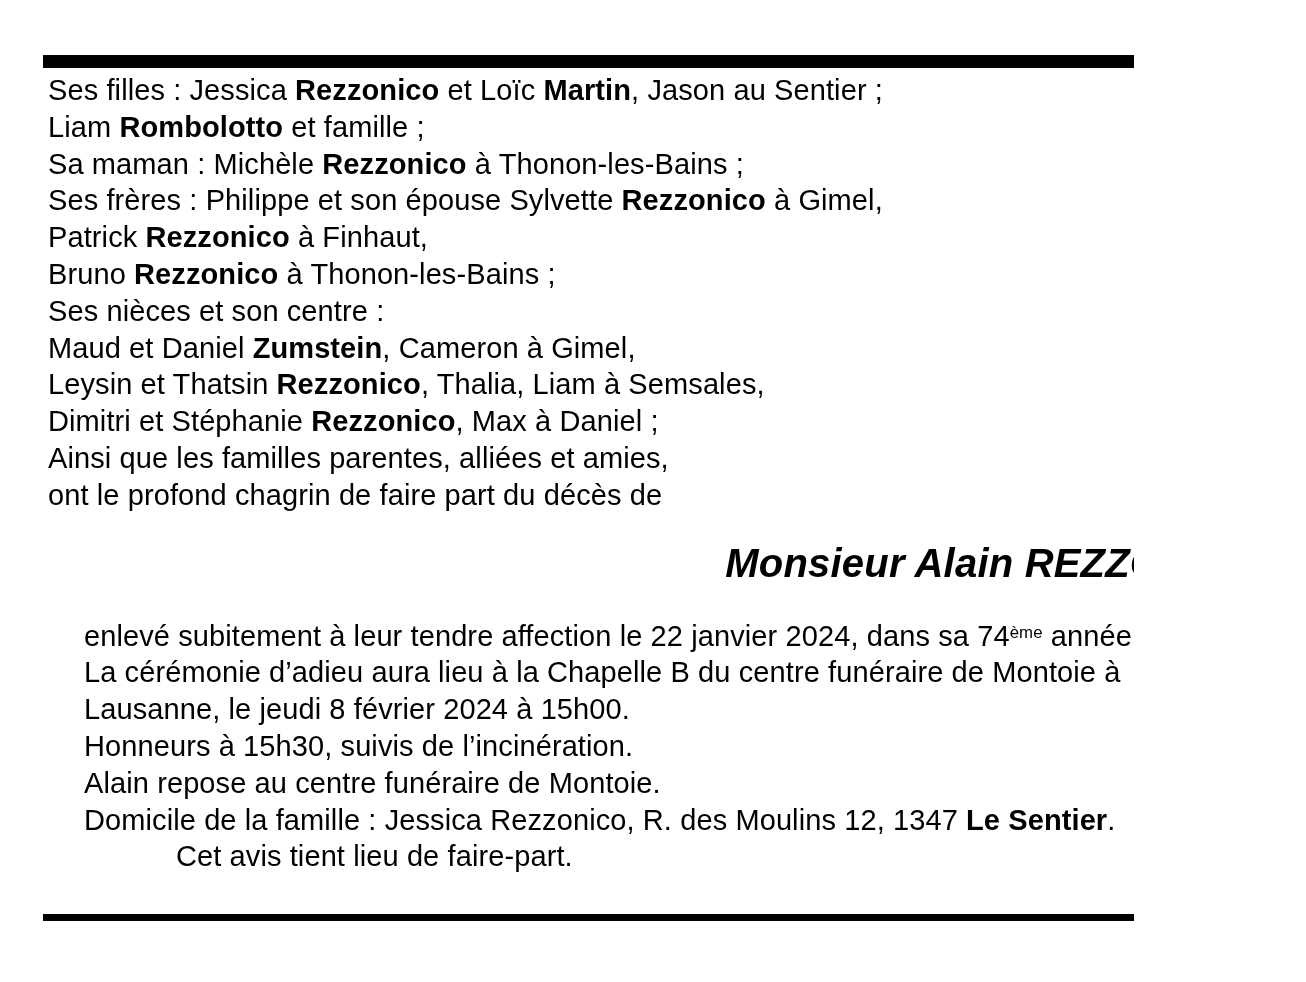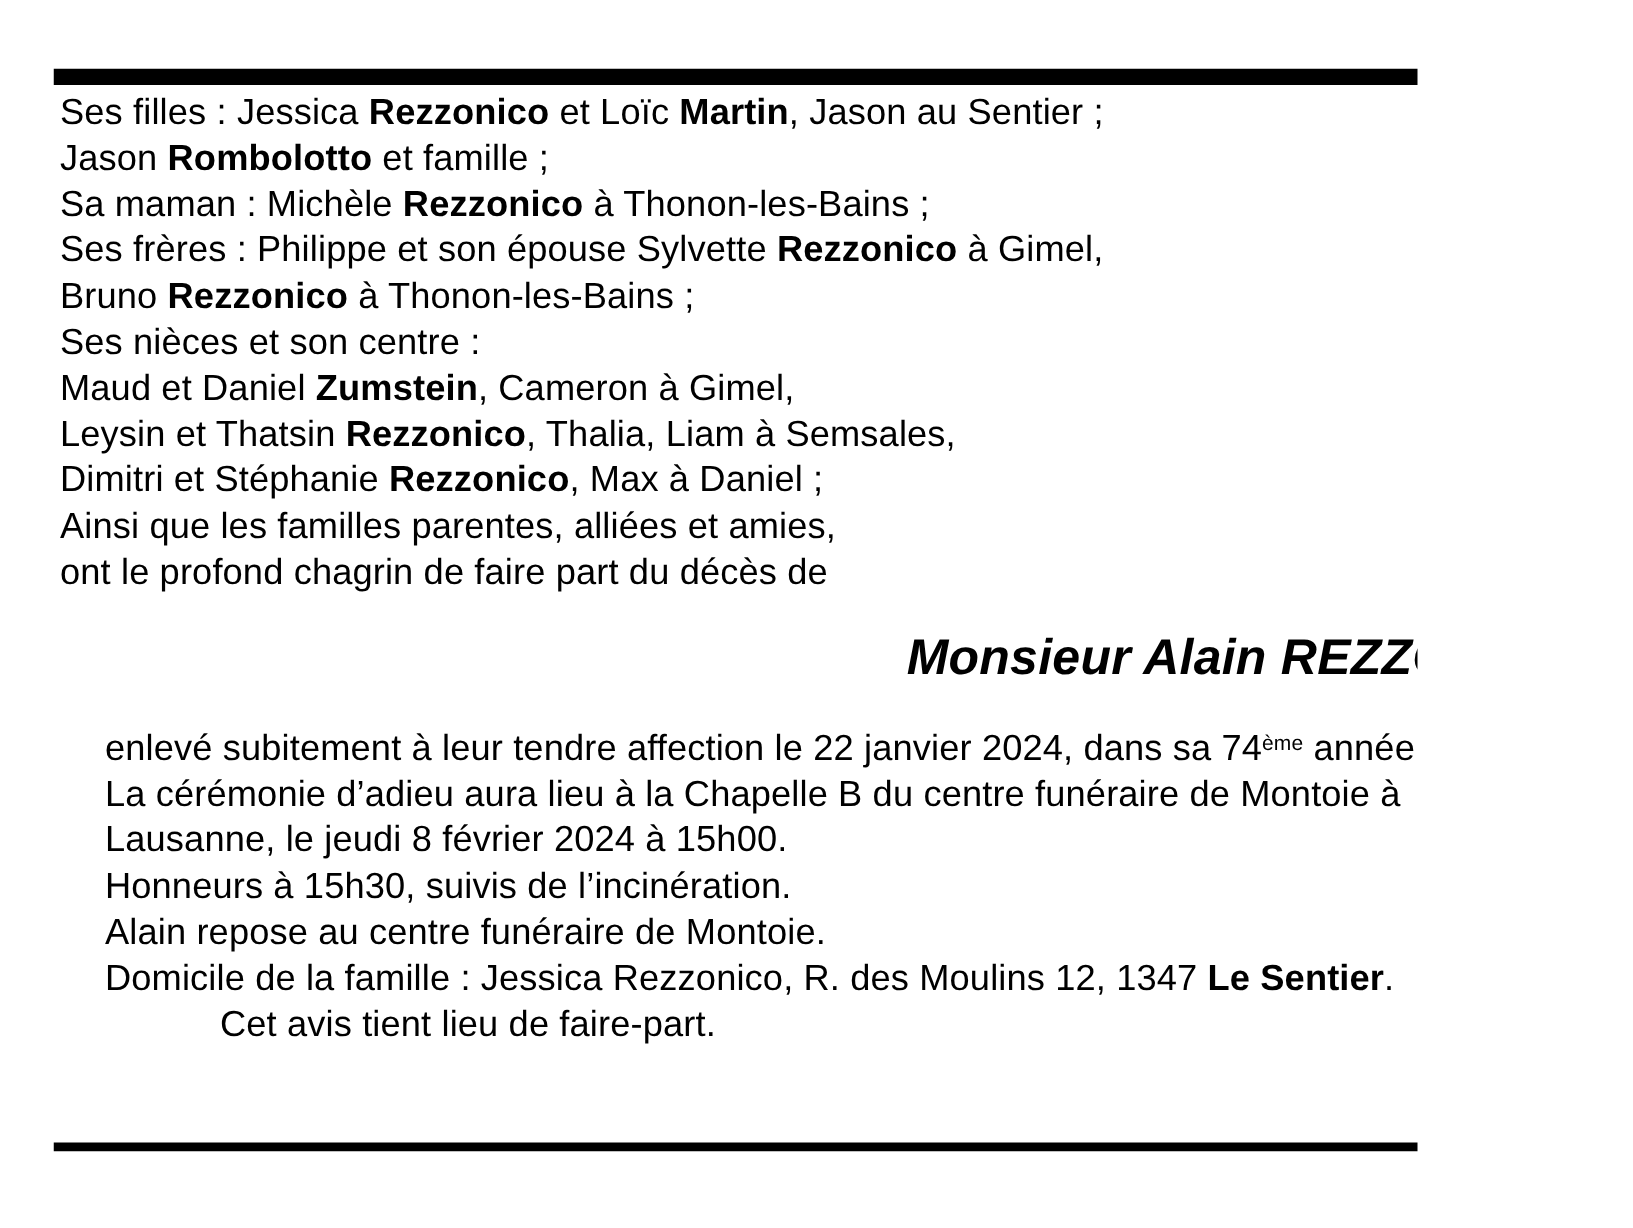--- a/index.html
+++ b/index.html
@@ -58,23 +58,24 @@
 </style>
 </head>
 <body>
 
 <div class="page">
   <div class="rule rule-top"></div>
 
   <div class="content">
     <div class="lines">
         <div class="line"><span>Ses filles : Jessica </span><span class="b">Rezzonico</span><span> et Loïc </span><span class="b">Martin</span><span>, Jason au Sentier ;</span></div>
-        <div class="line"><span>Jason </span><span class="b">Rombolotto</span><span> et famille ;</span></div>
+        <div class="line"><span>Liam </span><span class="b">Rombolotto</span><span> et famille ;</span></div>
         <div class="line"><span>Sa maman : Michèle </span><span class="b">Rezzonico</span><span> à Thonon-les-Bains ;</span></div>
         <div class="line"><span>Ses frères : Philippe et son épouse Sylvette </span><span class="b">Rezzonico</span><span> à Gimel,</span></div>
+        <div class="line"><span>Patrick </span><span class="b">Rezzonico</span><span> à Finhaut,</span></div>
         <div class="line"><span>Bruno </span><span class="b">Rezzonico</span><span> à Thonon-les-Bains ;</span></div>
         <div class="line"><span>Ses nièces et son centre :</span></div>
         <div class="line"><span>Maud et Daniel </span><span class="b">Zumstein</span><span>, Cameron à Gimel,</span></div>
         <div class="line"><span>Leysin et Thatsin </span><span class="b">Rezzonico</span><span>, Thalia, Liam à Semsales,</span></div>
         <div class="line"><span>Dimitri et Stéphanie </span><span class="b">Rezzonico</span><span>, Max à Daniel ;</span></div>
         <div class="line"><span>Ainsi que les familles parentes, alliées et amies,</span></div>
         <div class="line"><span>ont le profond chagrin de faire part du décès de</span></div>
       </div>
 
     <div class="title">

